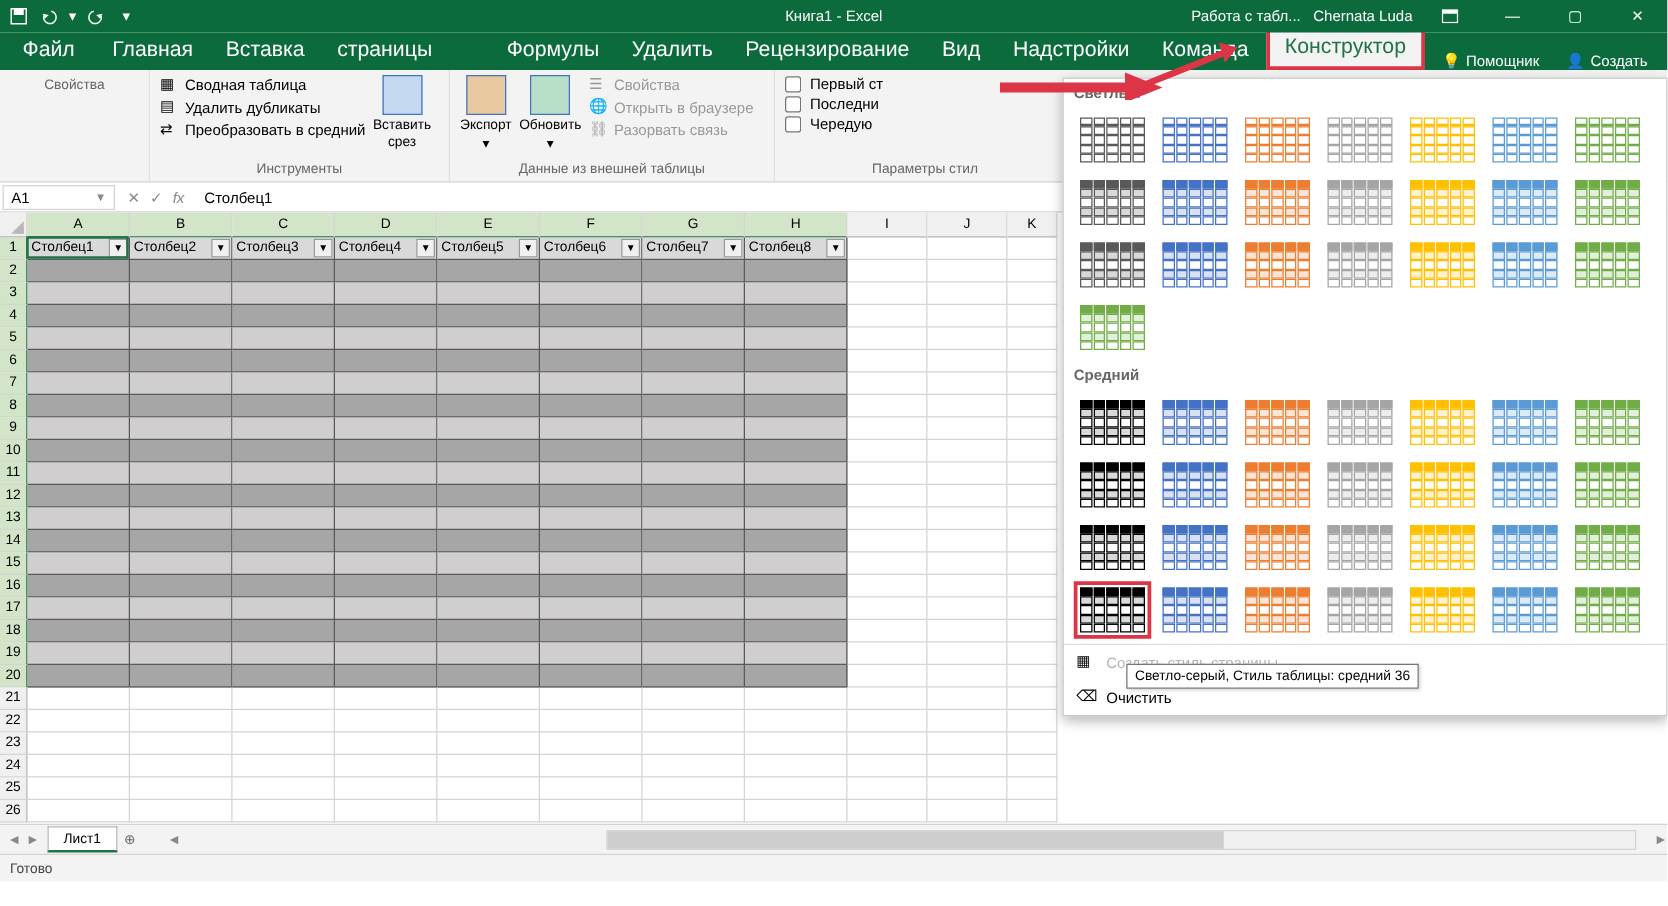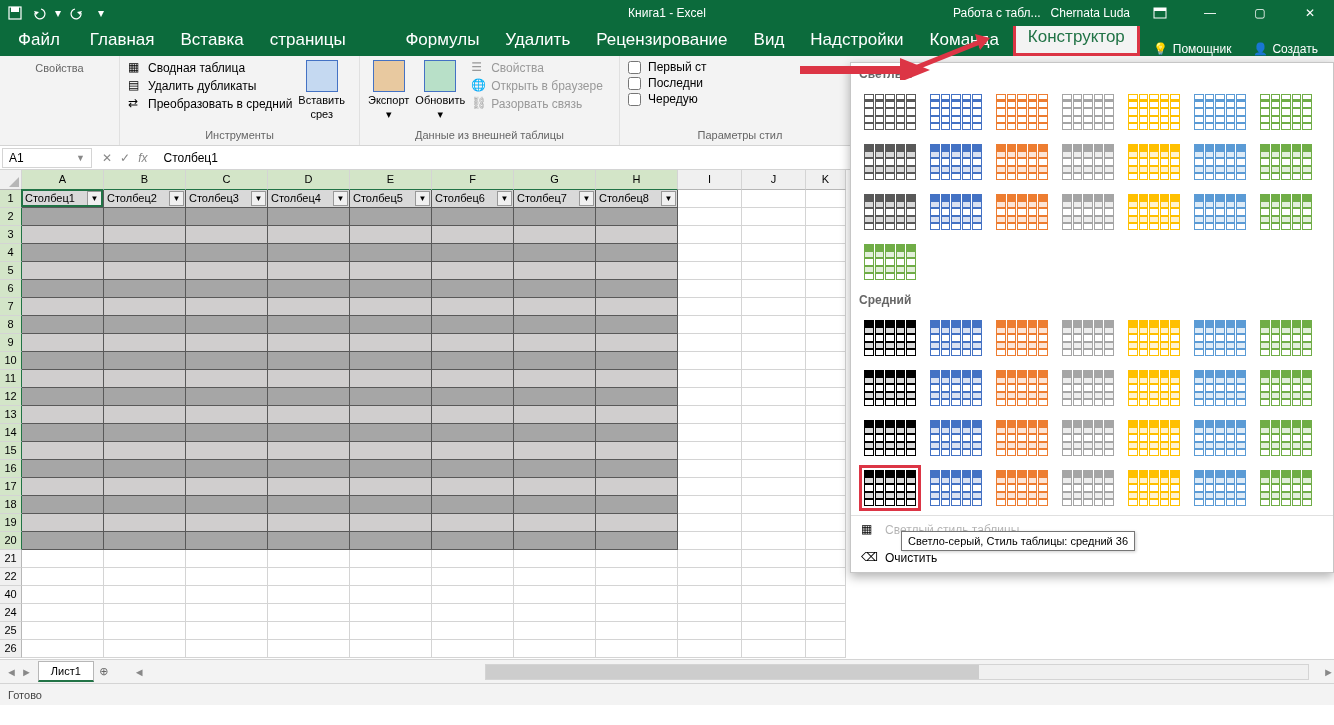--- a/index.html
+++ b/index.html
@@ -275,21 +275,21 @@
           <div class="row-h active">13</div>
           <div class="row-h active">14</div>
           <div class="row-h active">15</div>
           <div class="row-h active">16</div>
           <div class="row-h active">17</div>
           <div class="row-h active">18</div>
           <div class="row-h active">19</div>
           <div class="row-h active">20</div>
           <div class="row-h">21</div>
           <div class="row-h">22</div>
-          <div class="row-h">40</div>
+          <div class="row-h">23</div>
           <div class="row-h">24</div>
           <div class="row-h">25</div>
           <div class="row-h">26</div>
         </div>
       <div class="cells" id="cells">
           <div class="cell-row">
             <div class="cell table-header" style="width: 82px;">Столбец1<div class="filter-btn">▼</div></div>
             <div class="cell table-header" style="width: 82px;">Столбец2<div class="filter-btn">▼</div></div>
             <div class="cell table-header" style="width: 82px;">Столбец3<div class="filter-btn">▼</div></div>
             <div class="cell table-header" style="width: 82px;">Столбец4<div class="filter-btn">▼</div></div>
@@ -2485,21 +2485,21 @@
           <div style="background: rgb(255, 255, 255); border: 1px solid rgb(112, 173, 71);"></div>
           <div style="background: rgb(255, 255, 255); border: 1px solid rgb(112, 173, 71);"></div>
           <div style="background: rgb(255, 255, 255); border: 1px solid rgb(112, 173, 71);"></div>
           <div style="background: rgb(255, 255, 255); border: 1px solid rgb(112, 173, 71);"></div>
         </div>
       </div>
     </div>
   <div class="gallery-footer">
     <div class="gallery-footer-item">
         <span class="mini-ico">▦</span>
-        <span style="opacity:0.3">Светлый стиль таблицы...</span>
+        <span style="opacity:0.3">Создать стиль страницы...</span>
       </div>
     <div class="gallery-footer-item">
         <span class="mini-ico">⌫</span>
         <span>Очистить</span>
       </div>
   </div>
   <div class="tooltip" style="left:50px;top:468px">Светло-серый, Стиль таблицы: средний 36</div>
 </div>
 
 <svg class="red-arrow" style="left:800px;top:30px" width="190" height="50">

